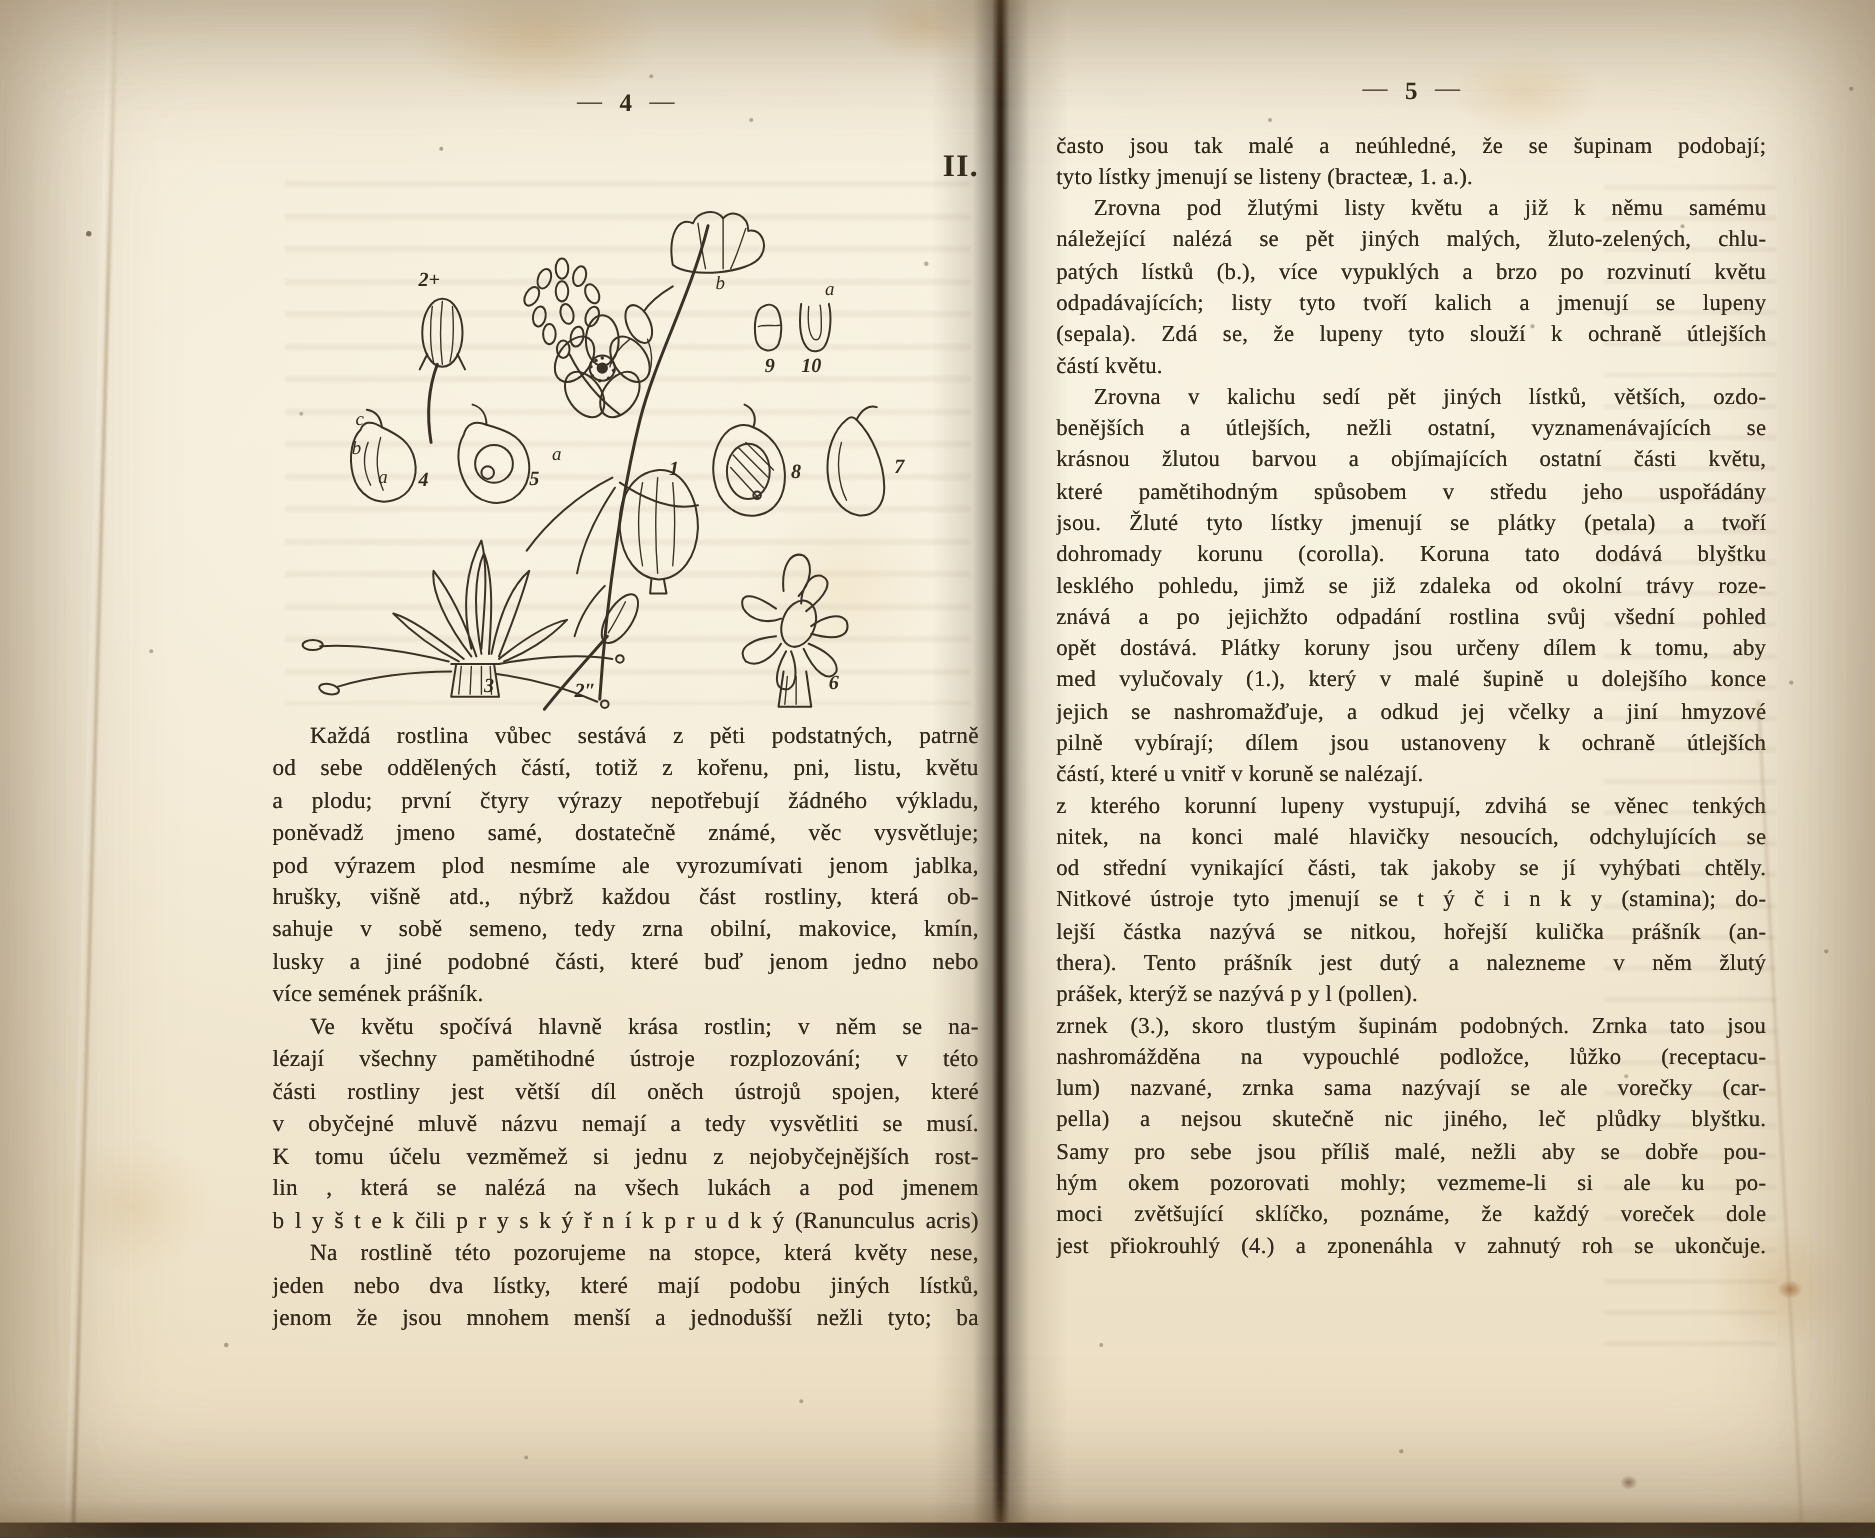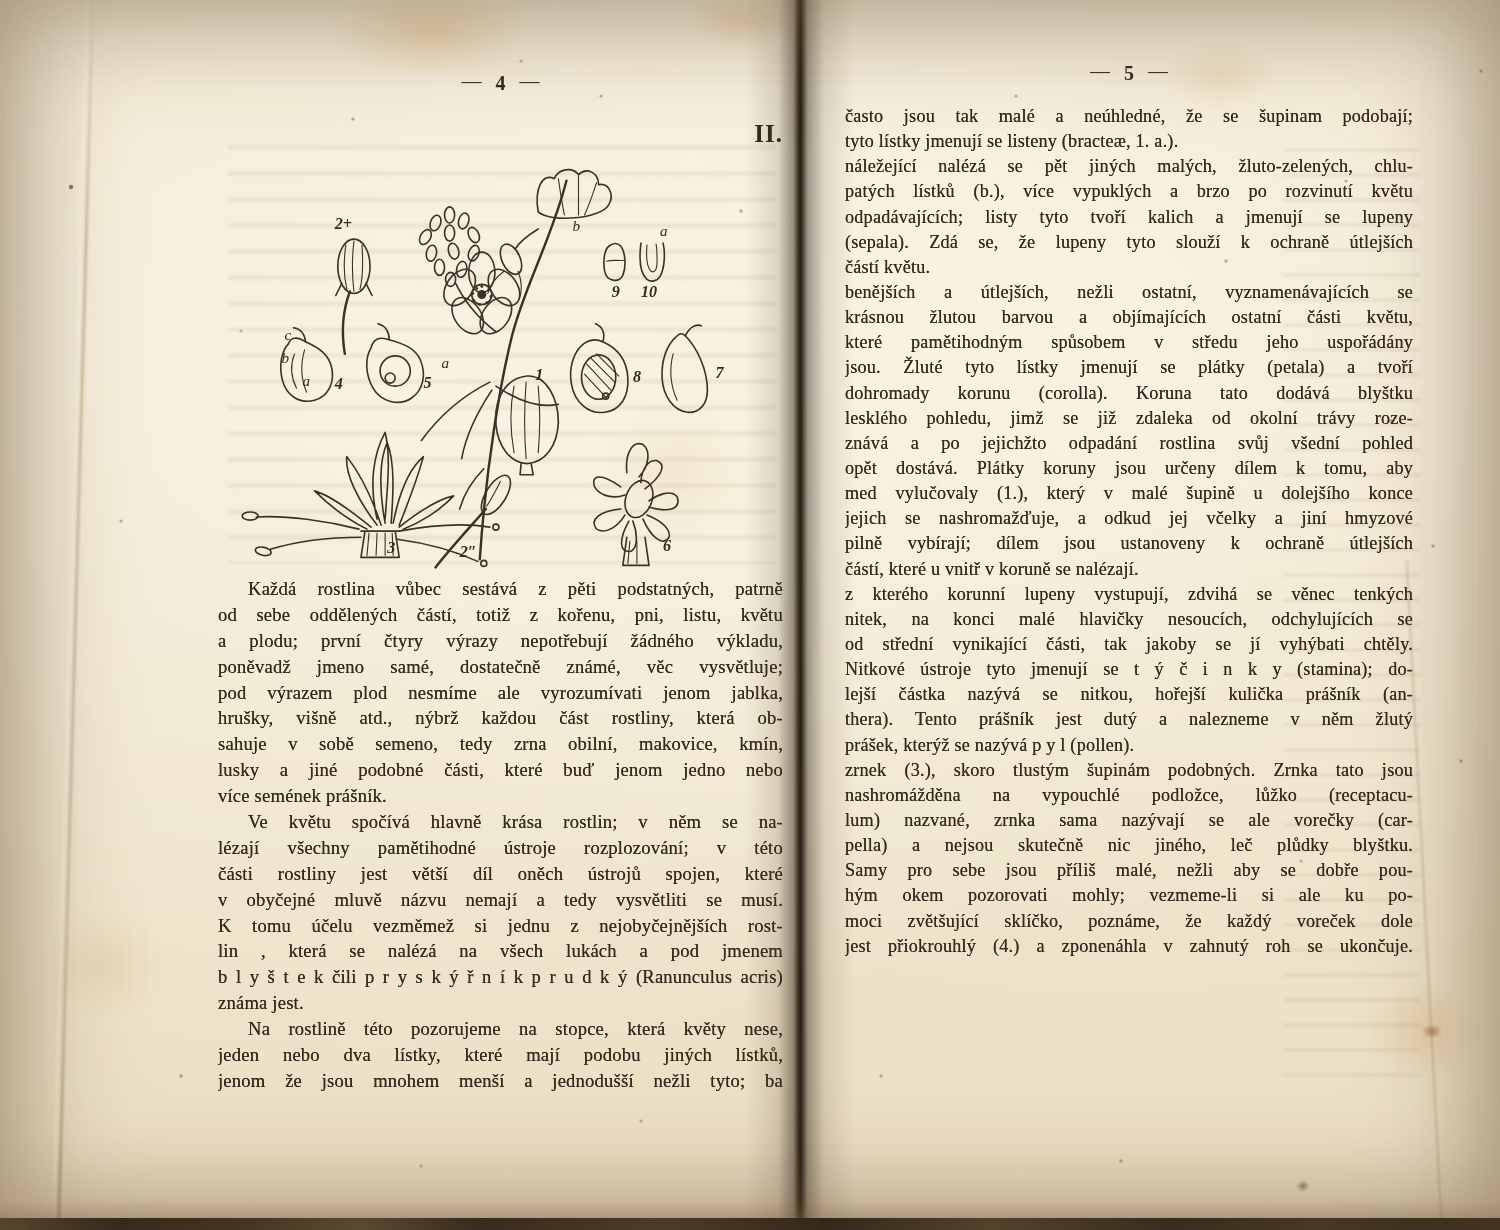--- a/index.html
+++ b/index.html
@@ -246,40 +246,41 @@
         <div class="line">sahuje v sobě semeno, tedy zrna obilní, makovice, kmín,</div>
         <div class="line">lusky a jiné podobné části, které buď jenom jedno nebo</div>
         <div class="line end">více semének prášník.</div>
         <div class="line indent">Ve květu spočívá hlavně krása rostlin; v něm se na-</div>
         <div class="line">lézají všechny pamětihodné ústroje rozplozování; v této</div>
         <div class="line">části rostliny jest větší díl oněch ústrojů spojen, které</div>
         <div class="line">v obyčejné mluvě názvu nemají a tedy vysvětliti se musí.</div>
         <div class="line">K tomu účelu vezměmež si jednu z nejobyčejnějších rost-</div>
         <div class="line">lin , která se nalézá na všech lukách a pod jmenem</div>
         <div class="line">b l y š t e k  čili  p r y s k ý ř n í k  p r u d k ý  (Ranunculus acris)</div>
-        <div class="line end">známa jest.</div>
         <div class="line indent">Na rostlině této pozorujeme na stopce, která květy nese,</div>
         <div class="line">jeden nebo dva lístky, které mají podobu jiných lístků,</div>
         <div class="line">jenom že jsou mnohem menší a jednodušší nežli tyto; ba</div>
       </div>
   </div>
 
   <div>
     <div class="pagehead" style="left:845px;top:62px;width:568px;">
       <span class="dash">—</span><span class="num">5</span><span class="dash">—</span>
     </div>
     <div class="textblock tb-right">
 
     <div class="line">často jsou tak malé a neúhledné, že se šupinam podobají;</div>
         <div class="line end">tyto lístky jmenují se listeny (bracteæ, 1. a.).</div>
+        <div class="line indent">Zrovna pod žlutými listy květu a již k němu samému</div>
         <div class="line">náležející nalézá se pět jiných malých, žluto-zelených, chlu-</div>
         <div class="line">patých lístků (b.), více vypuklých a brzo po rozvinutí květu</div>
         <div class="line">odpadávajících; listy tyto tvoří kalich a jmenují se lupeny</div>
         <div class="line">(sepala). Zdá se, že lupeny tyto slouží k ochraně útlejších</div>
         <div class="line end">částí květu.</div>
+        <div class="line indent">Zrovna v kalichu sedí pět jiných lístků, větších, ozdo-</div>
         <div class="line">benějších a útlejších, nežli ostatní, vyznamenávajících se</div>
         <div class="line">krásnou žlutou barvou a objímajících ostatní části květu,</div>
         <div class="line">které pamětihodným spůsobem v středu jeho uspořádány</div>
         <div class="line">jsou. Žluté tyto lístky jmenují se plátky (petala) a tvoří</div>
         <div class="line">dohromady korunu (corolla). Koruna tato dodává blyštku</div>
         <div class="line">lesklého pohledu, jimž se již zdaleka od okolní trávy roze-</div>
         <div class="line">znává a po jejichžto odpadání rostlina svůj všední pohled</div>
         <div class="line">opět dostává. Plátky koruny jsou určeny dílem k tomu, aby</div>
         <div class="line">med vylučovaly (1.), který v malé šupině u dolejšího konce</div>
         <div class="line">jejich se nashromažďuje, a odkud jej včelky a jiní hmyzové</div>

